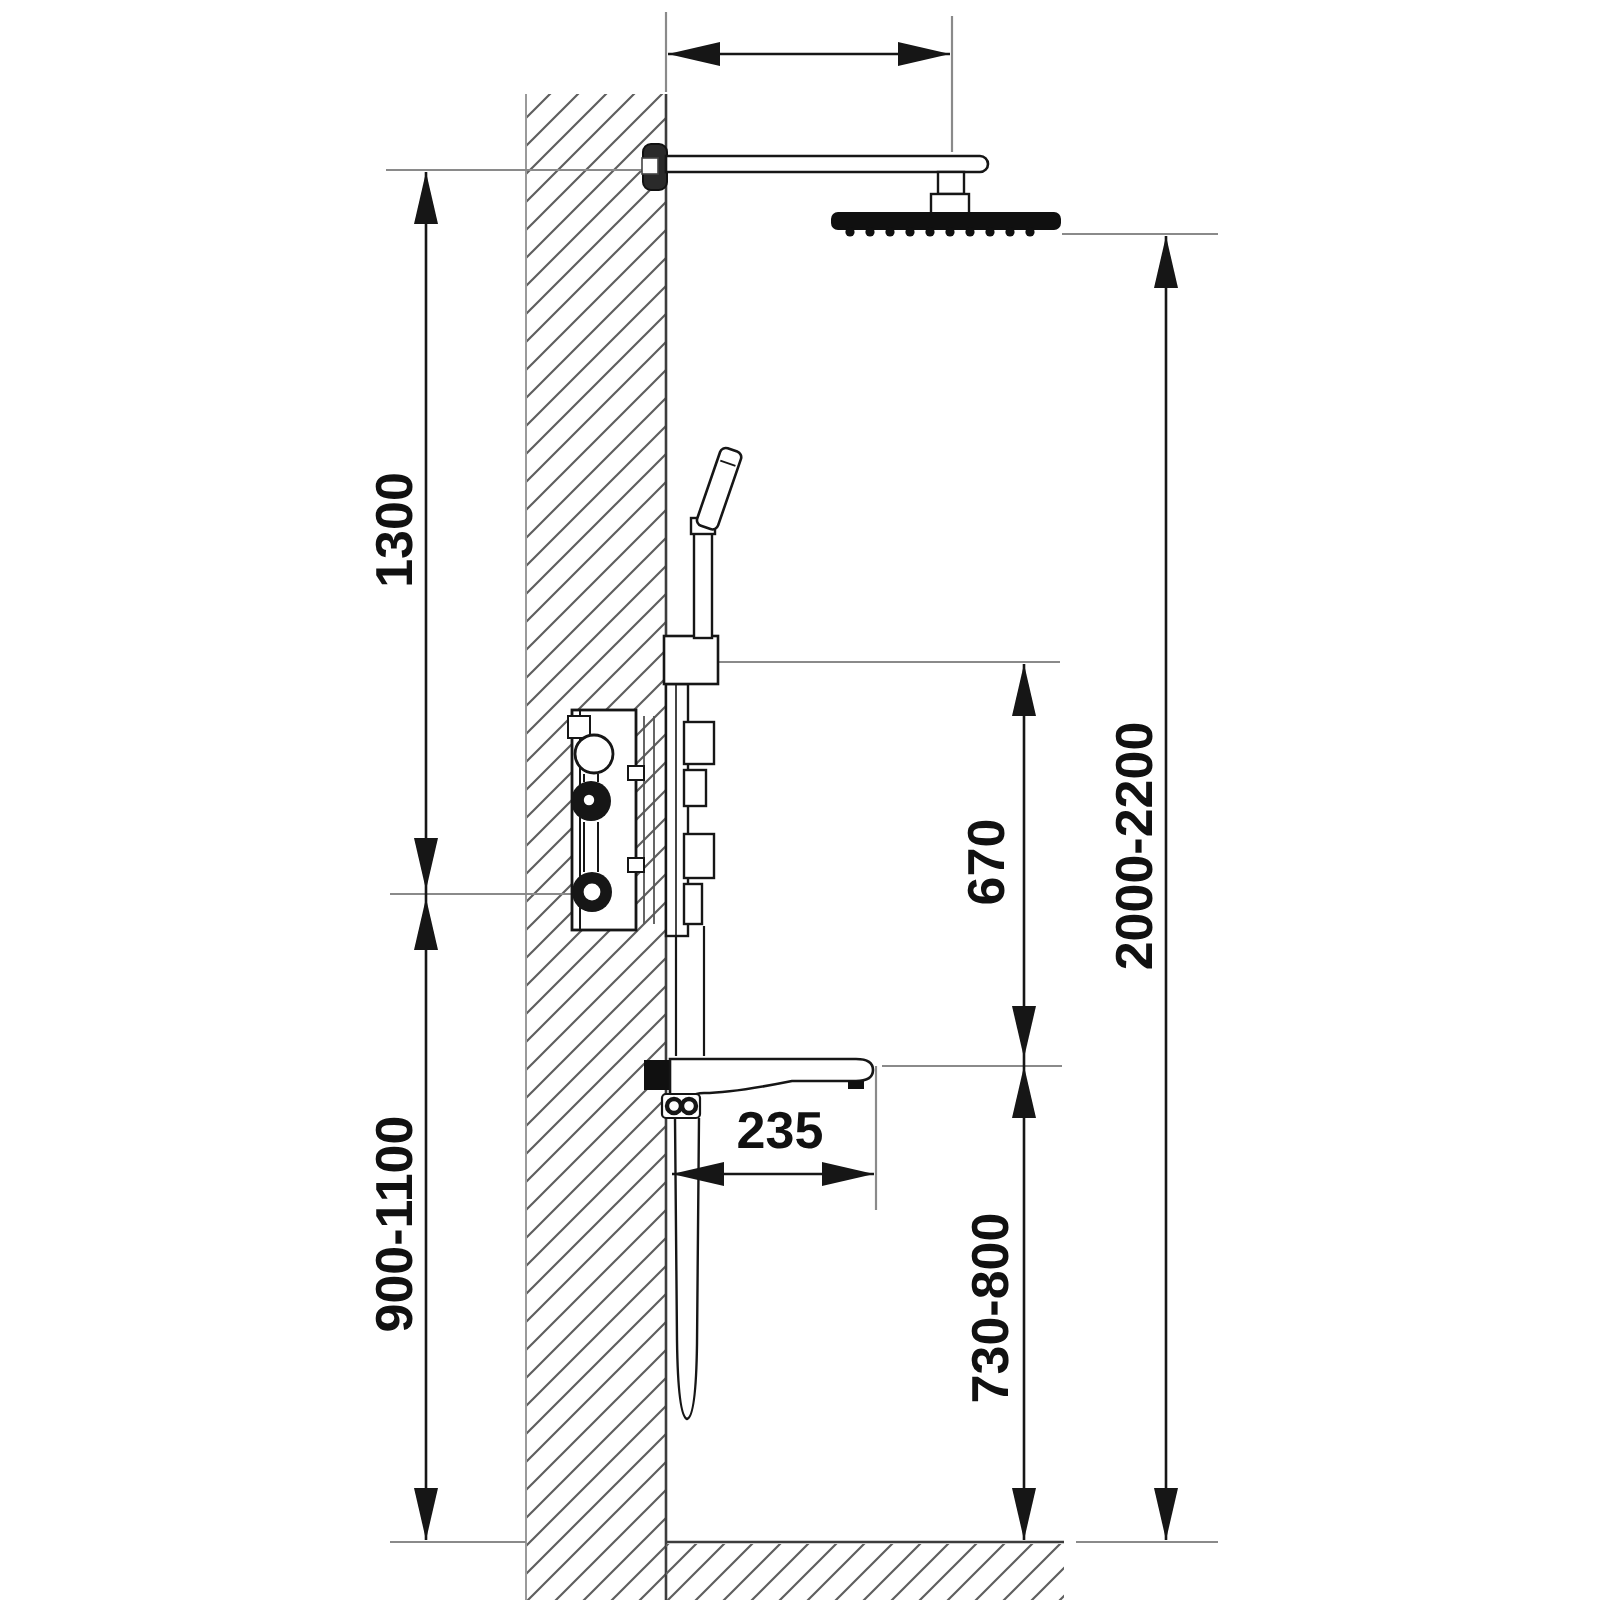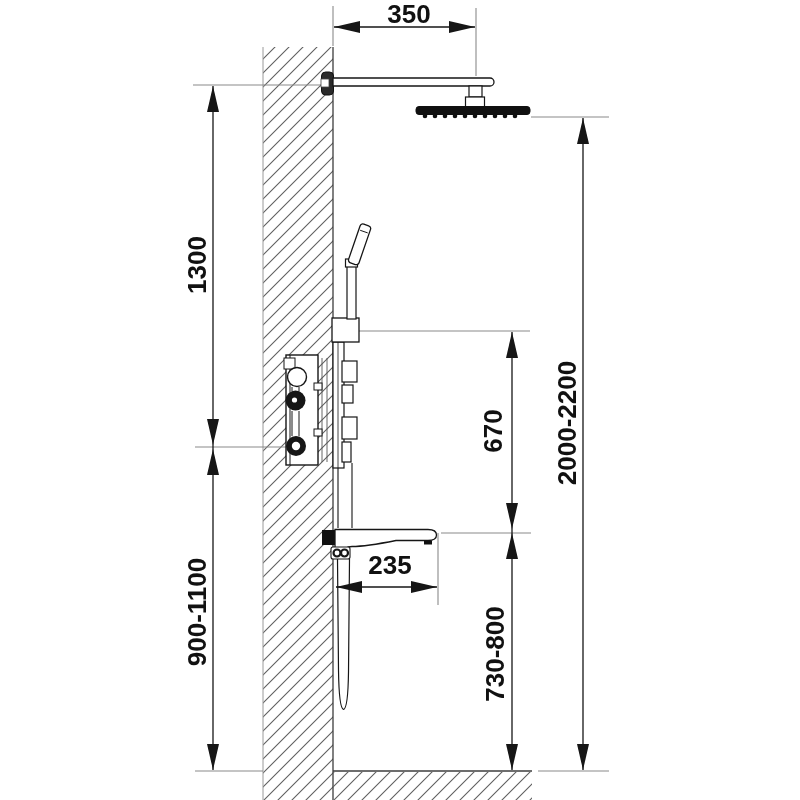--- a/index.html
+++ b/index.html
@@ -141,21 +141,20 @@
     <polygon points="512,529 506,503 518,503"></polygon>
     <polygon points="512,533 506,559 518,559"></polygon>
     <polygon points="512,770 506,744 518,744"></polygon>
     <polygon points="583,118 577,144 589,144"></polygon>
     <polygon points="583,770 577,744 589,744"></polygon>
     <polygon points="336,587 362,581 362,593"></polygon>
     <polygon points="437,587 411,581 411,593"></polygon>
   </g>
 </svg>
 
-<div class="dim-label dim-h" style="left:359px;top:0px;">350</div>
 
 <div class="dim-label dim-v" style="left:117px;top:250px;">1300</div>
 
 <div class="dim-label dim-v" style="left:117px;top:597px;">900-1100</div>
 
 <div class="dim-label dim-v" style="left:413px;top:416px;">670</div>
 
 <div class="dim-label dim-v" style="left:487px;top:408px;">2000-2200</div>
 
 <div class="dim-label dim-h" style="left:340px;top:551px;">235</div>

